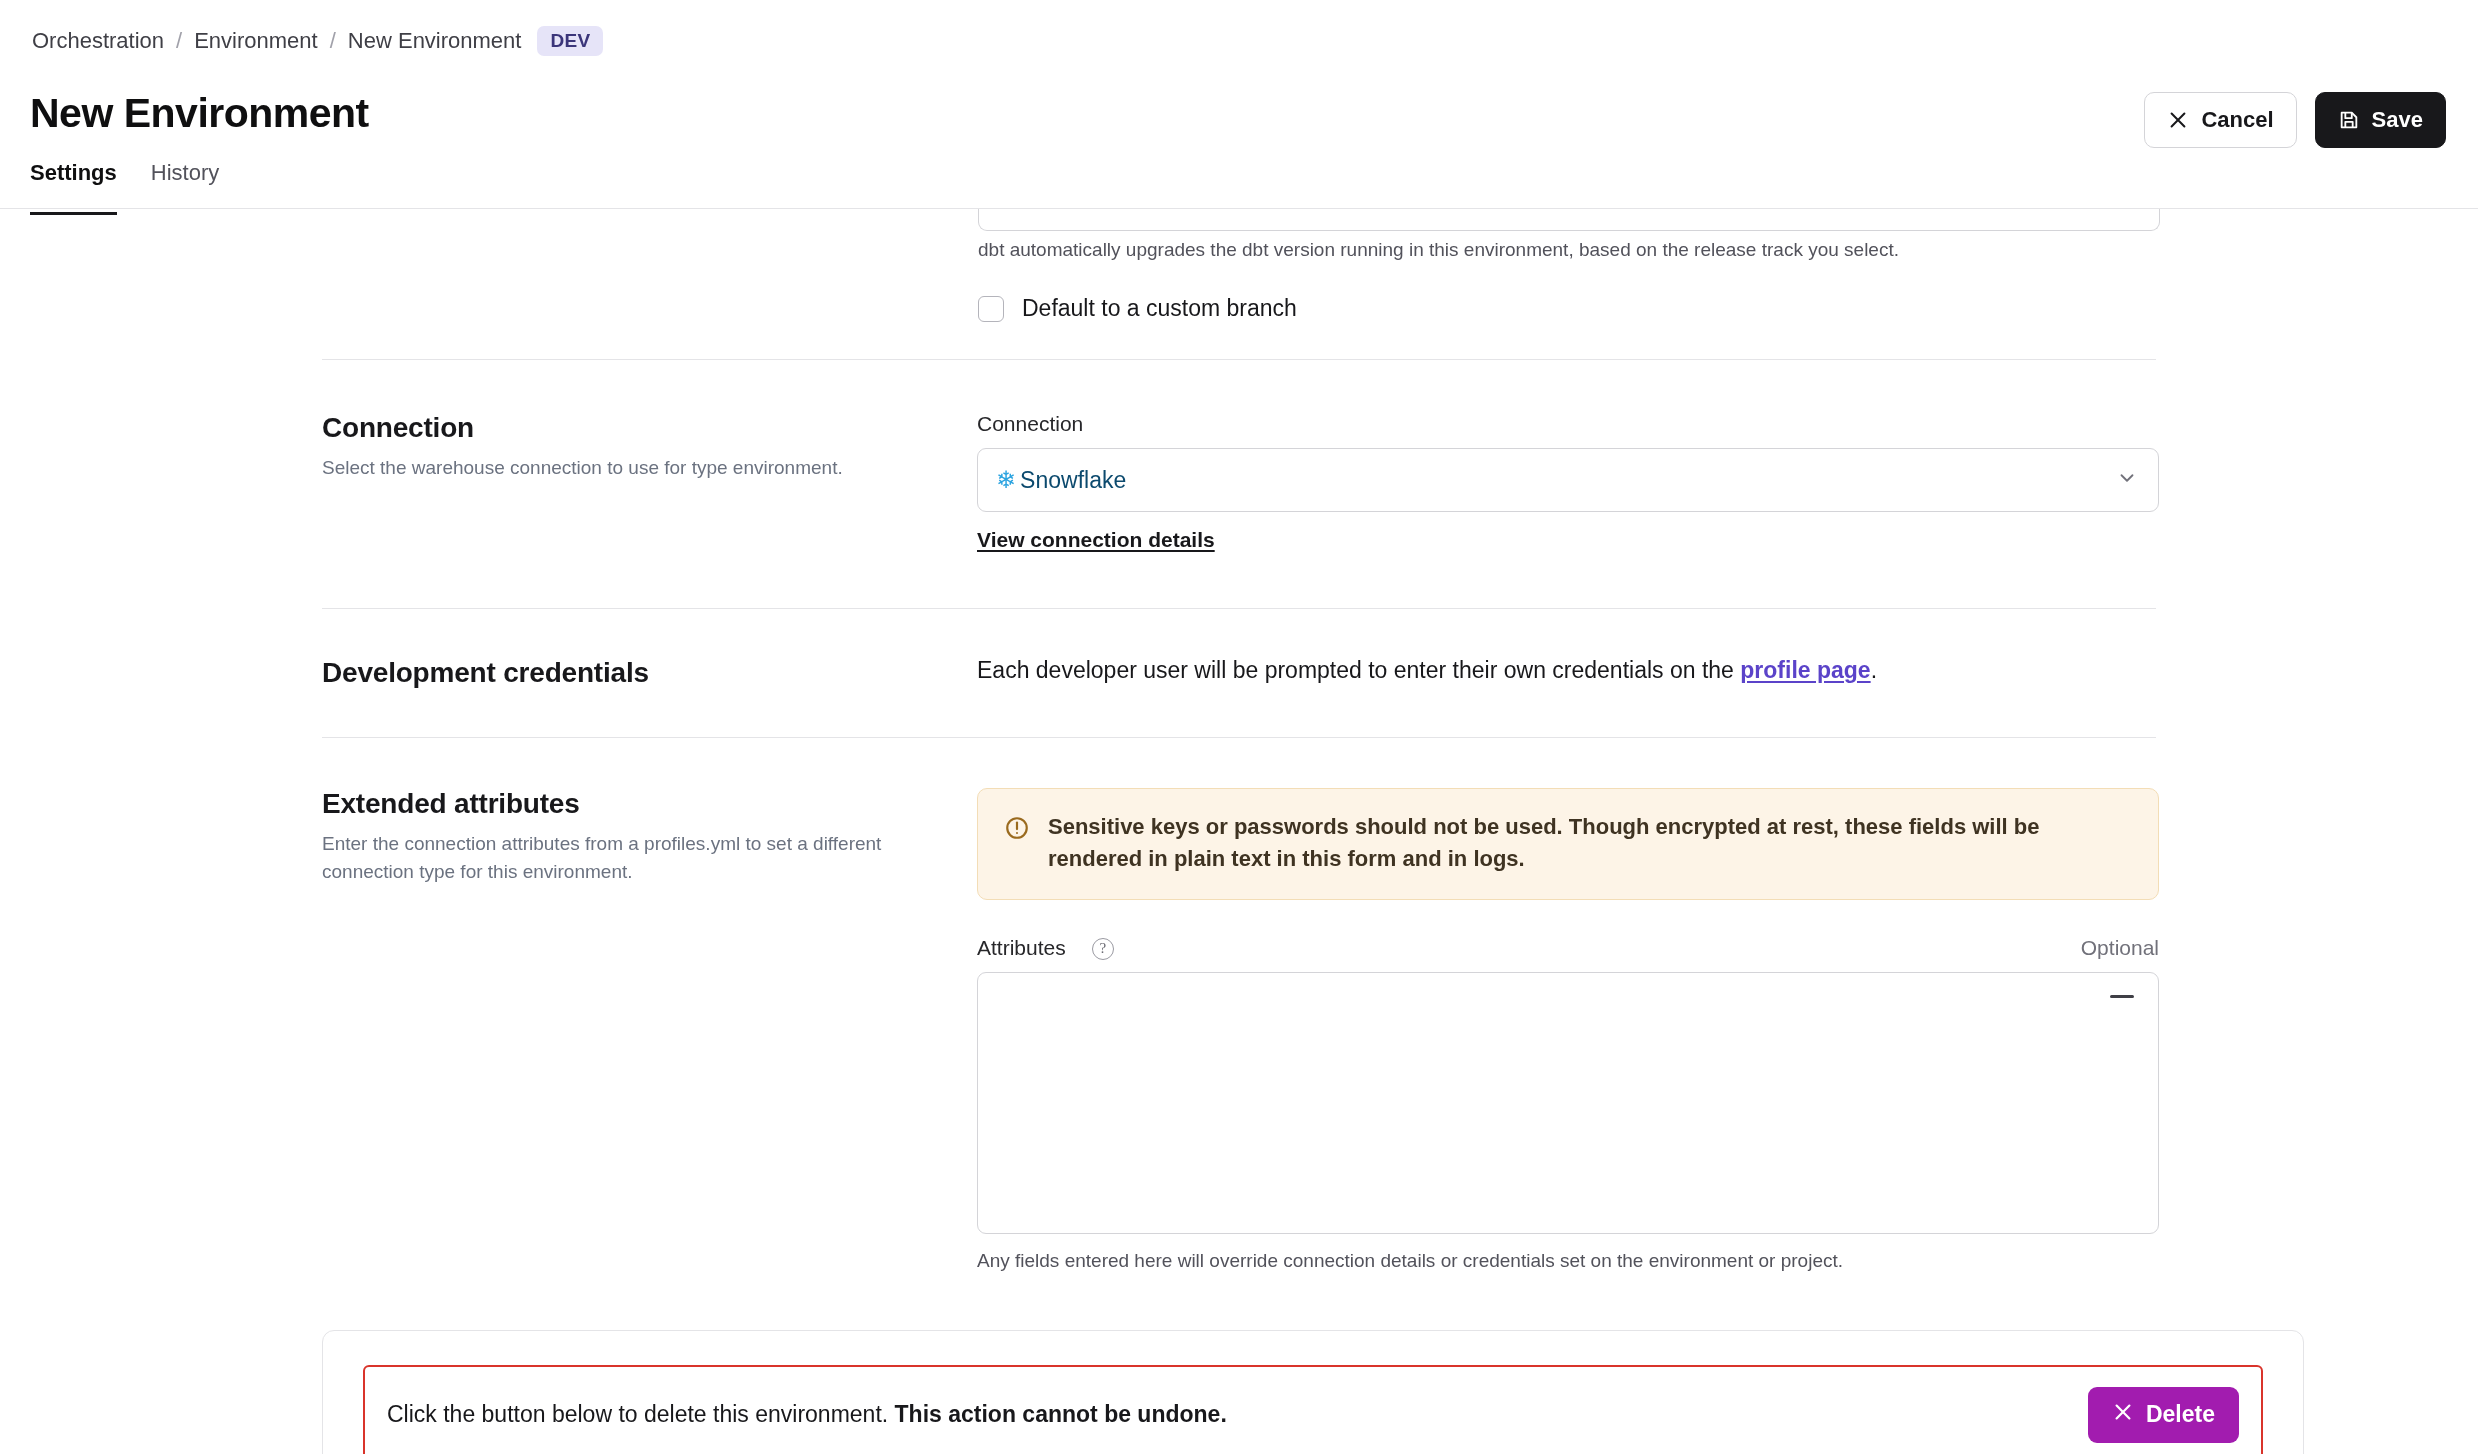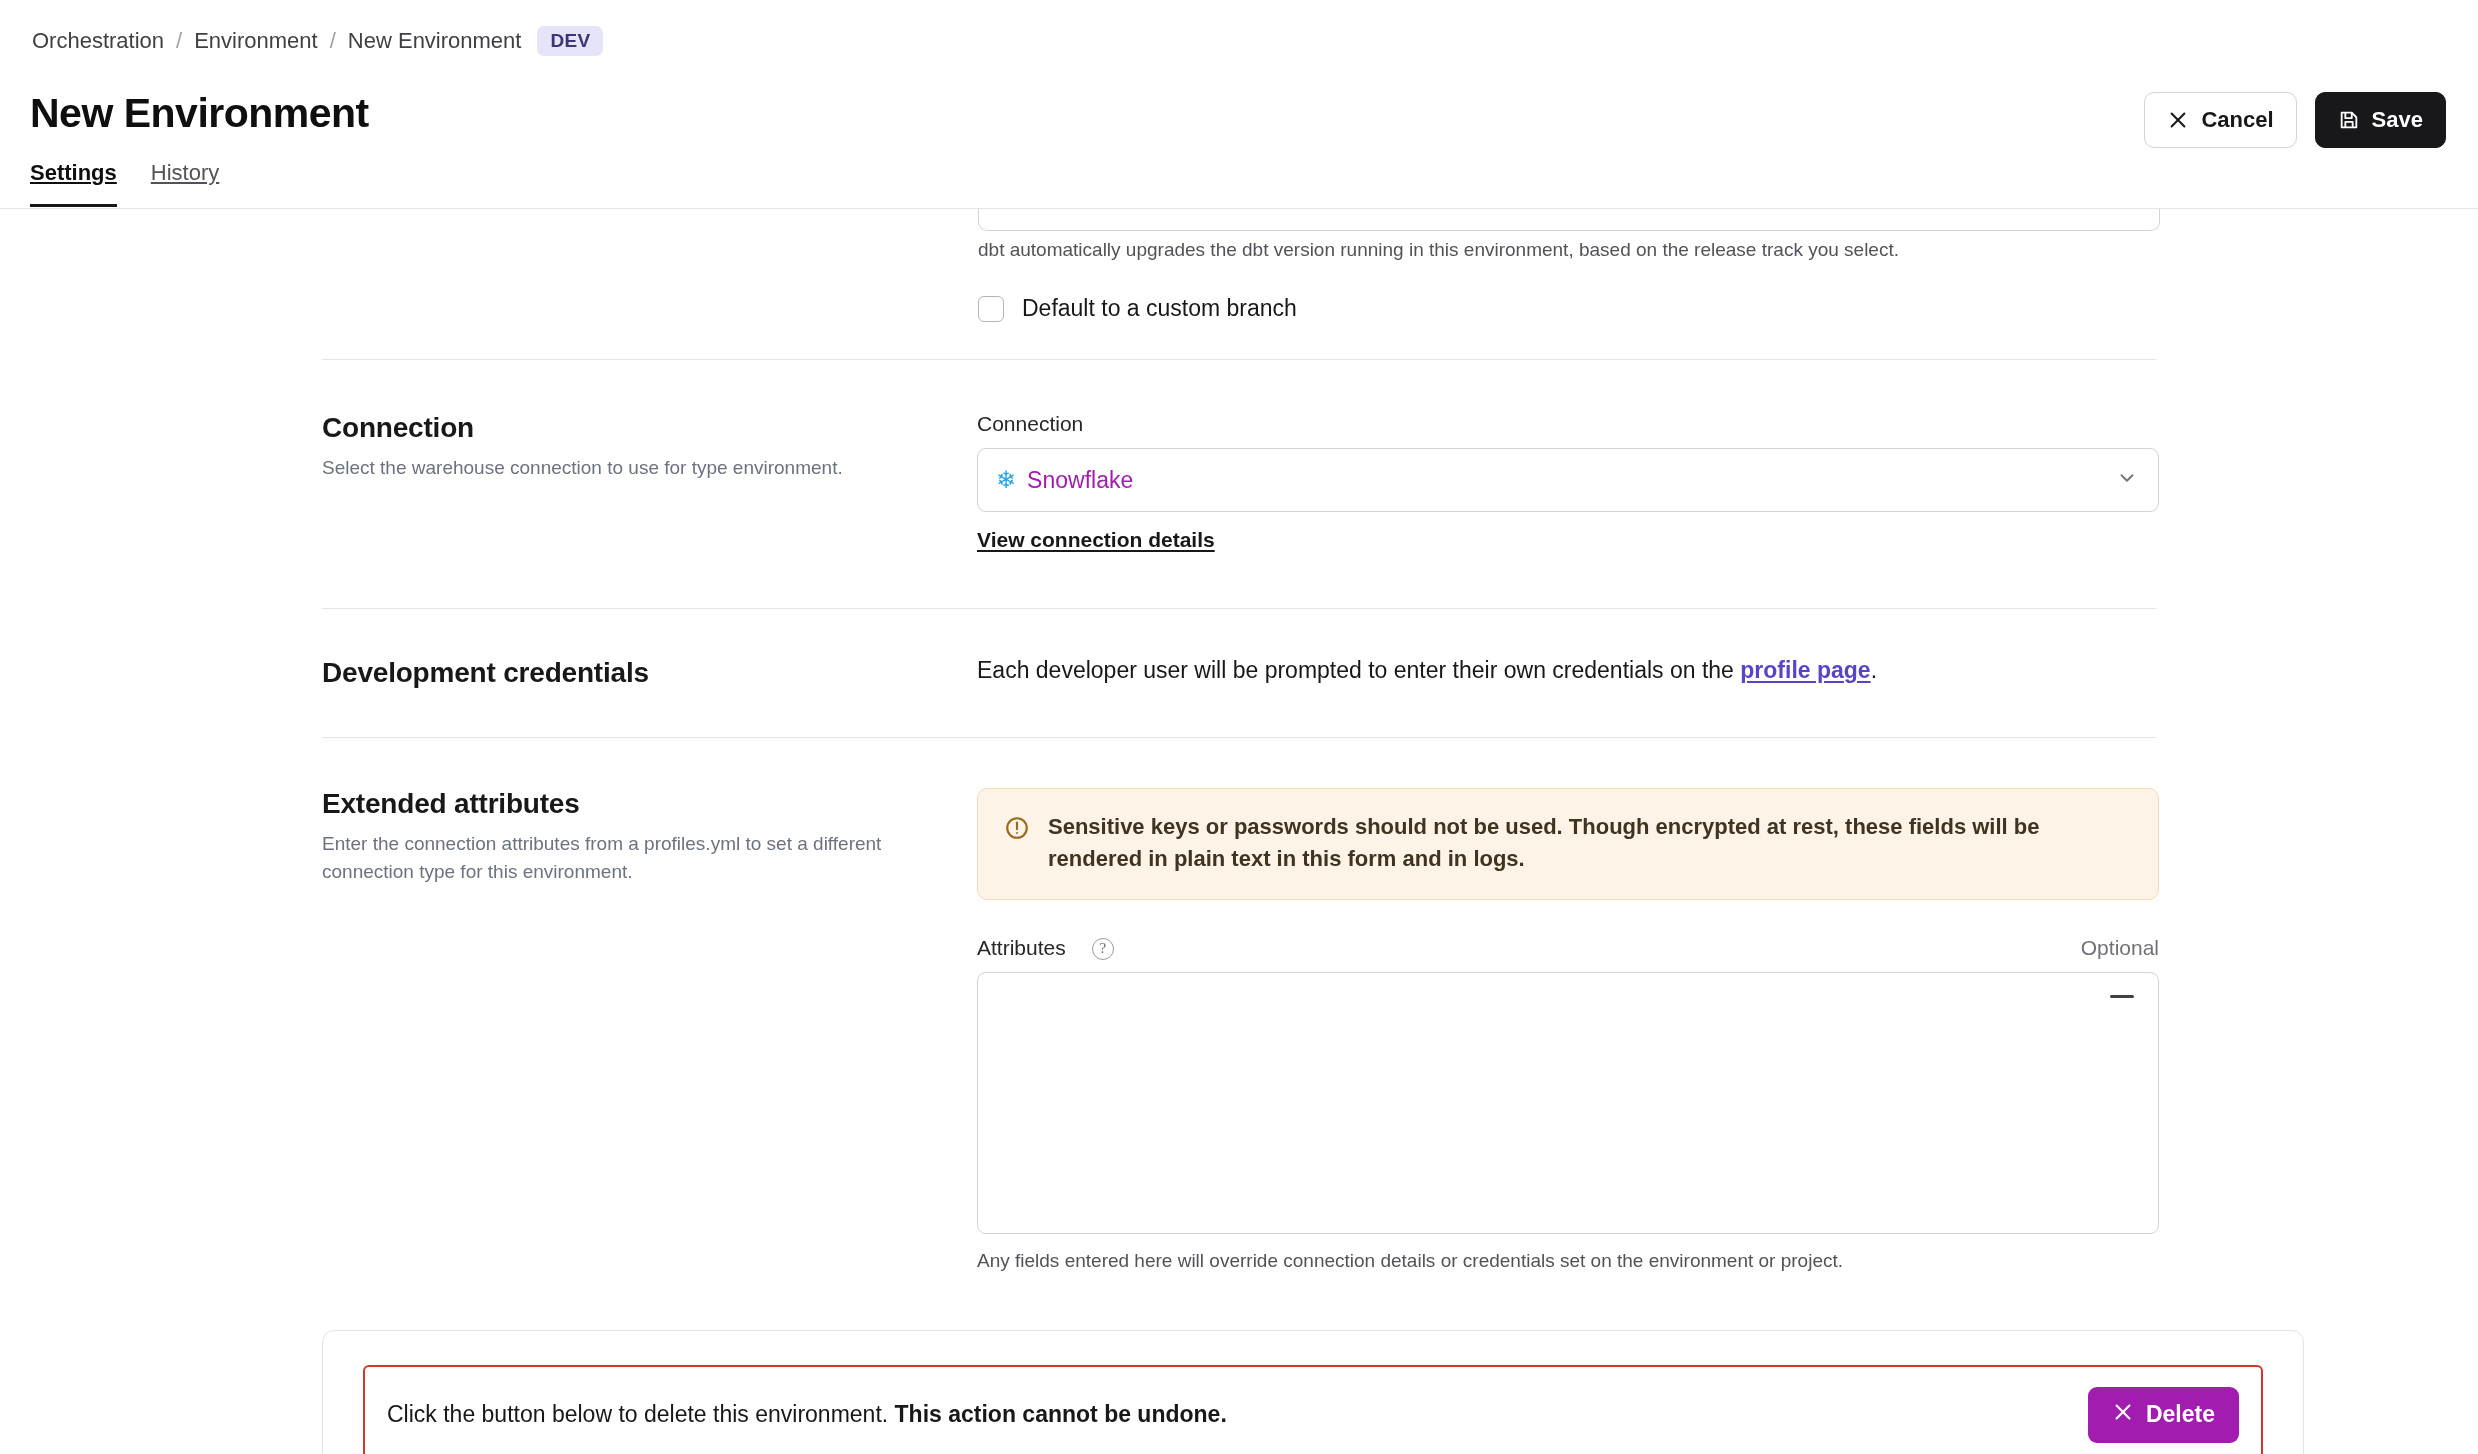--- a/index.html
+++ b/index.html
@@ -68,24 +68,23 @@
   .btn svg { display: block; }
 
   
   .tabs {
     position: absolute;
     left: 30px; top: 160px;
     display: flex; gap: 34px;
     font-size: 22px;
   }
   .tab {
-    padding-bottom: 18px;
+    padding-bottom: 26px;
     color: #52525b;
     cursor: pointer;
-    text-decoration: underline;
   }
   .tab.active {
     color: #0f0f10;
     font-weight: 700;
     border-bottom: 3px solid #18181b;
   }
   .tabs-rule {
     position: absolute;
     left: 0; right: 0; top: 208px;
     height: 1px; background: #e4e4e7;
@@ -161,21 +160,21 @@
     width: 1182px; height: 64px;
     border: 1px solid #d4d4d8;
     border-radius: 9px;
     background: #fff;
     display: flex; align-items: center;
     padding: 0 18px;
     position: relative;
     cursor: pointer;
   }
   .select .val {
-    font-size: 23px; color: #a21caf; margin-left: 11px;
+    font-size: 23px; color: #0c4a6e; margin-left: 4px;
   }
   .chev {
     position: absolute; right: 20px; top: 50%;
     transform: translateY(-50%);
     color: #71717a;
   }
   .link-underline {
     display: inline-block;
     margin-top: 16px;
     font-size: 21px;

